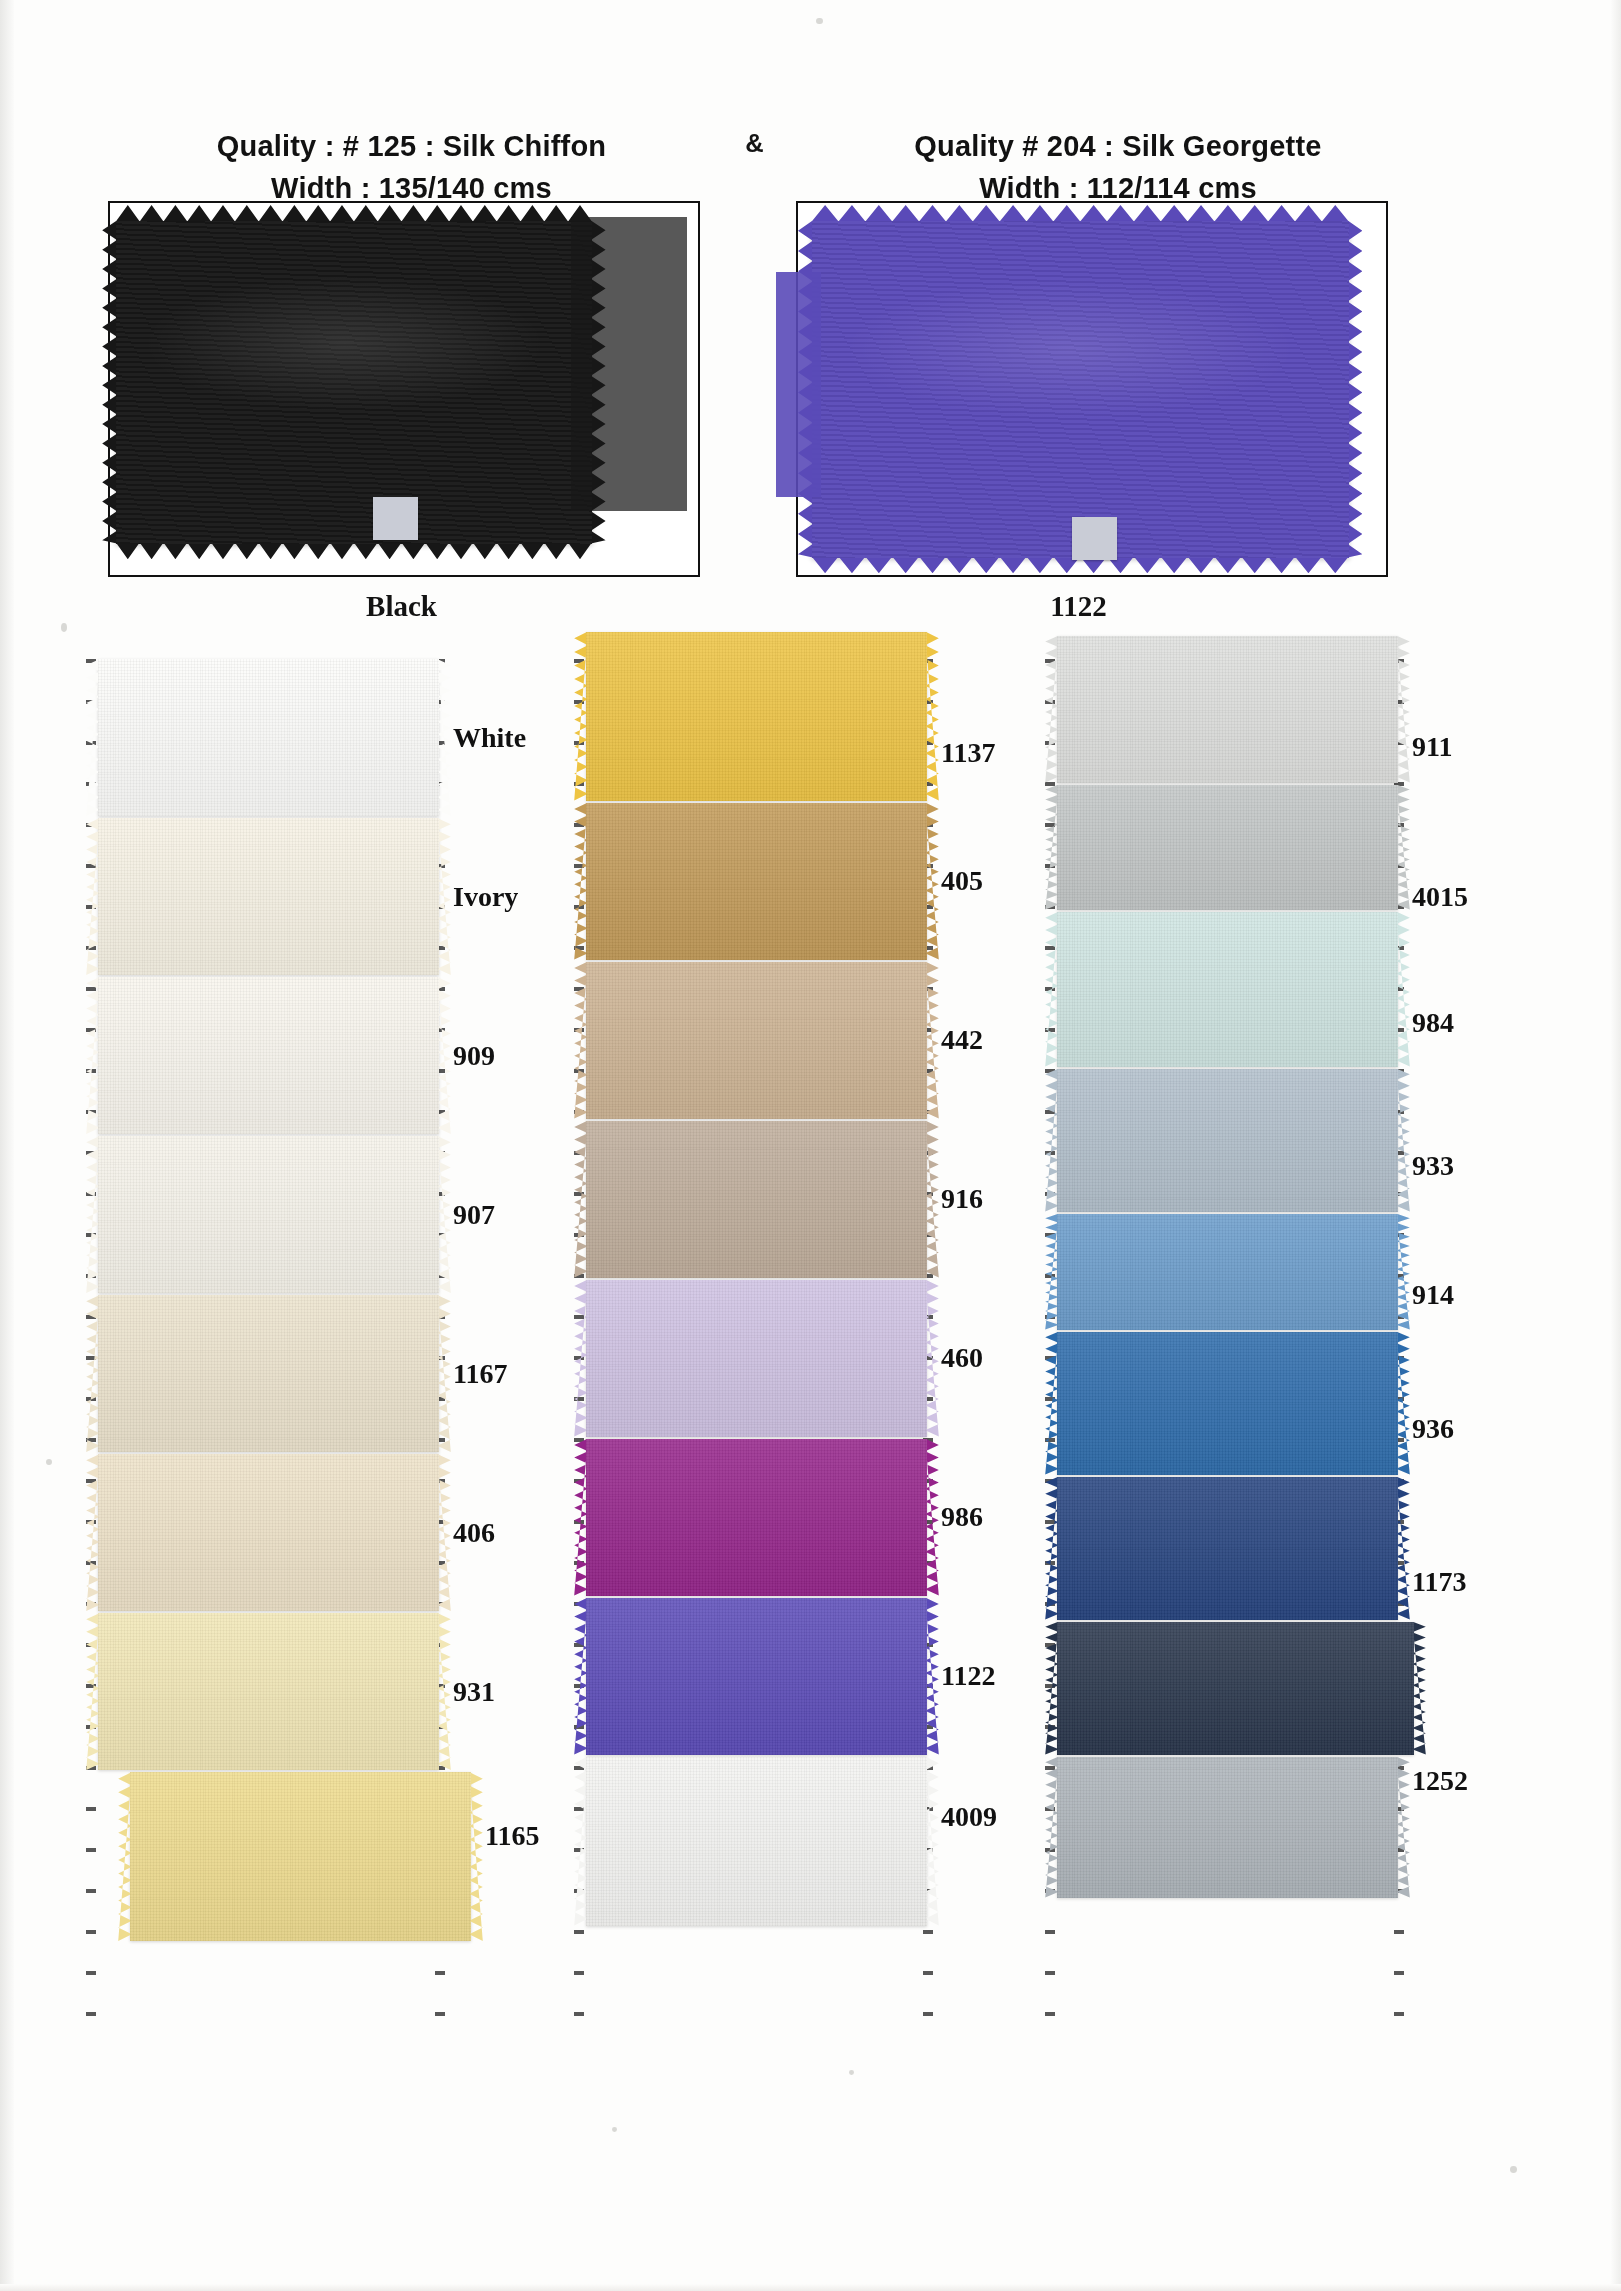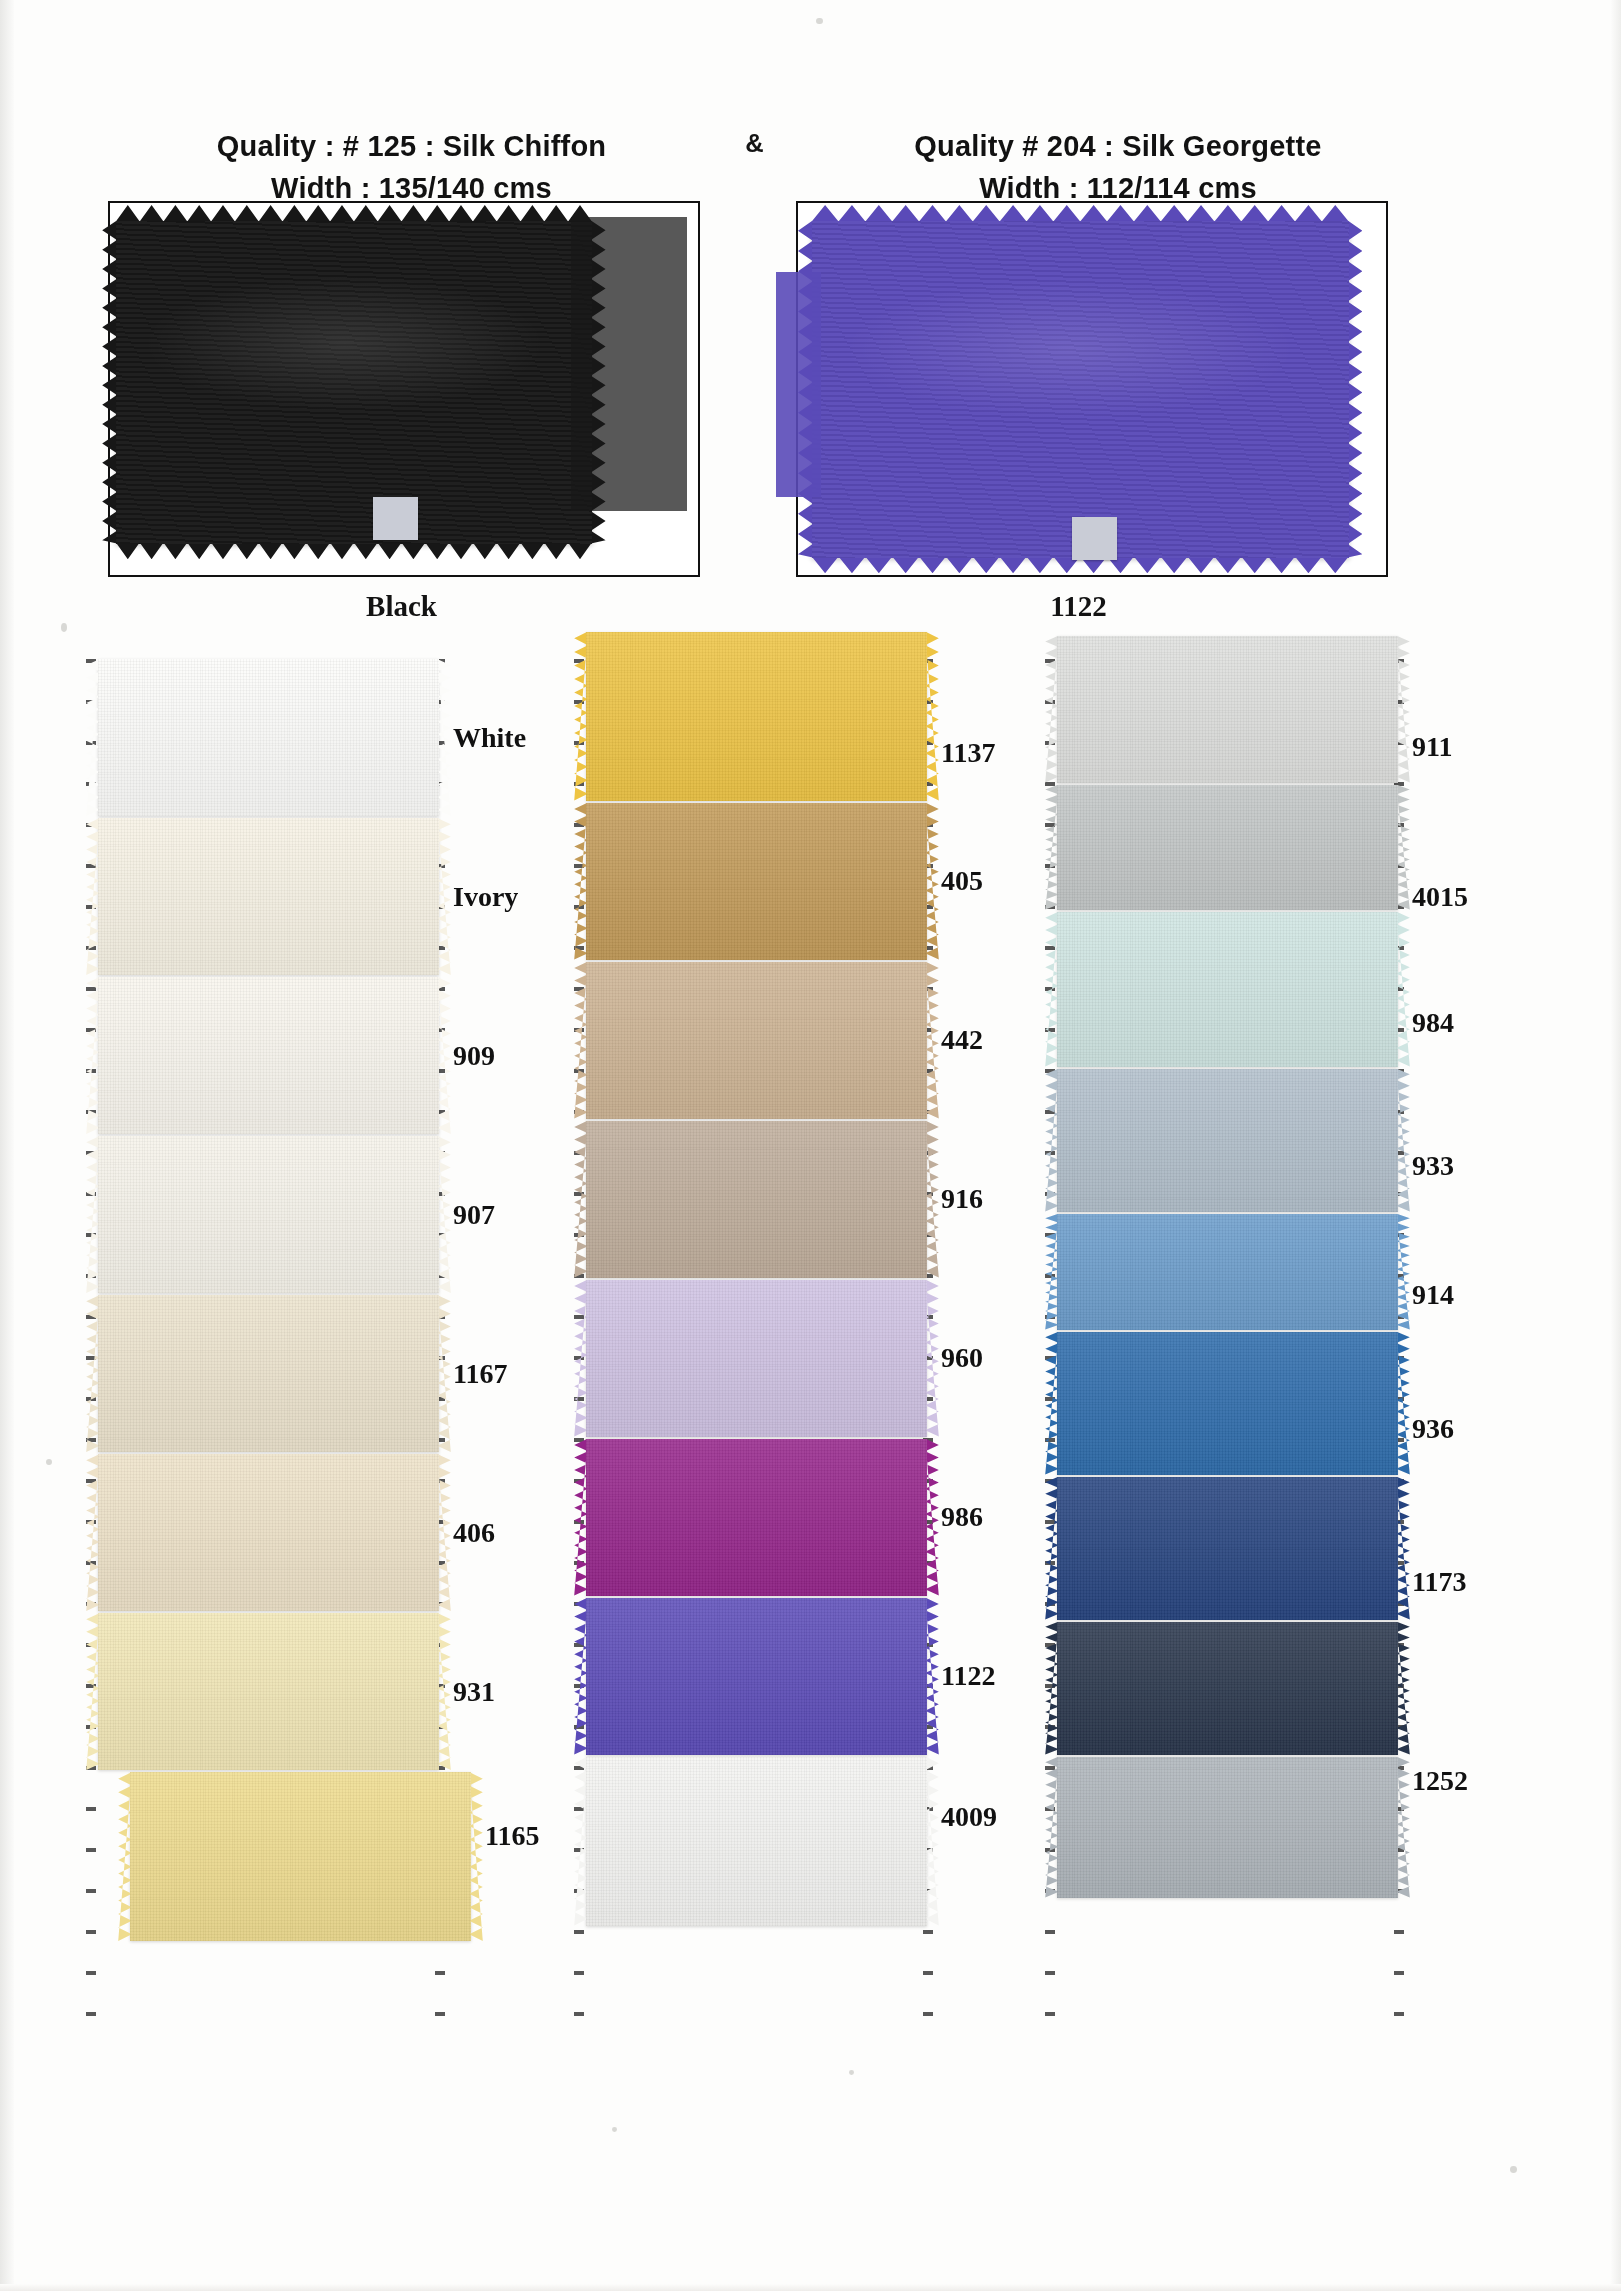--- a/index.html
+++ b/index.html
@@ -358,21 +358,21 @@
         <div class="grain"></div>
       </div>
       <div class="lbl">916</div>
     </div>
     <div class="strip">
       <div class="cloth" style="background:#cfc2e3;">
         <div class="edgeL" style="background:#cfc2e3;"></div>
         <div class="edgeR" style="background:#cfc2e3;"></div>
         <div class="grain"></div>
       </div>
-      <div class="lbl">960</div>
+      <div class="lbl">460</div>
     </div>
     <div class="strip">
       <div class="cloth" style="background:#95238a;">
         <div class="edgeL" style="background:#95238a;"></div>
         <div class="edgeR" style="background:#95238a;"></div>
         <div class="grain"></div>
       </div>
       <div class="lbl">986</div>
     </div>
     <div class="strip">
@@ -443,21 +443,21 @@
       <div class="lbl" style="top:68%;">936</div>
     </div>
     <div class="strip" style="height:143px;">
       <div class="cloth" style="background:#24427e;">
         <div class="edgeL" style="background:#24427e;"></div>
         <div class="edgeR" style="background:#24427e;"></div>
         <div class="grain"></div>
       </div>
       <div class="lbl" style="top:74%;">1173</div>
     </div>
-    <div class="strip" style="height:133px;">
+    <div class="strip" style="height:133px;padding-left:16px;">
       <div class="cloth" style="background:#27344a;">
         <div class="edgeL" style="background:#27344a;"></div>
         <div class="edgeR" style="background:#27344a;"></div>
         <div class="grain"></div>
       </div>
       <div class="lbl" style="top:120%;">1252</div>
     </div>
     <div class="strip" style="height:141px;">
       <div class="cloth" style="background:#adb4ba;">
         <div class="edgeL" style="background:#adb4ba;"></div>

